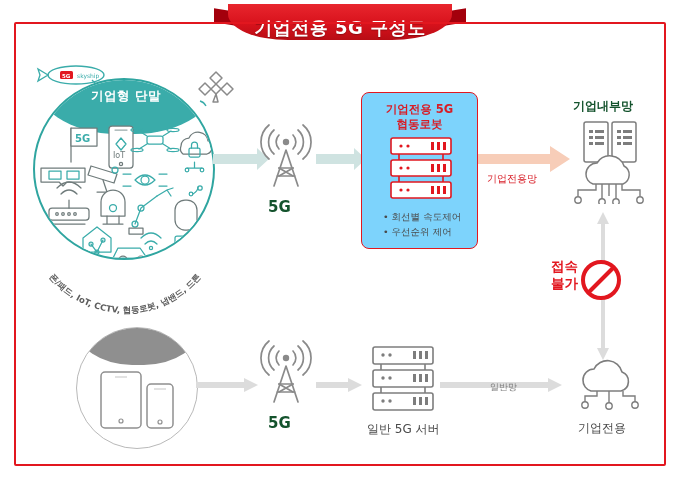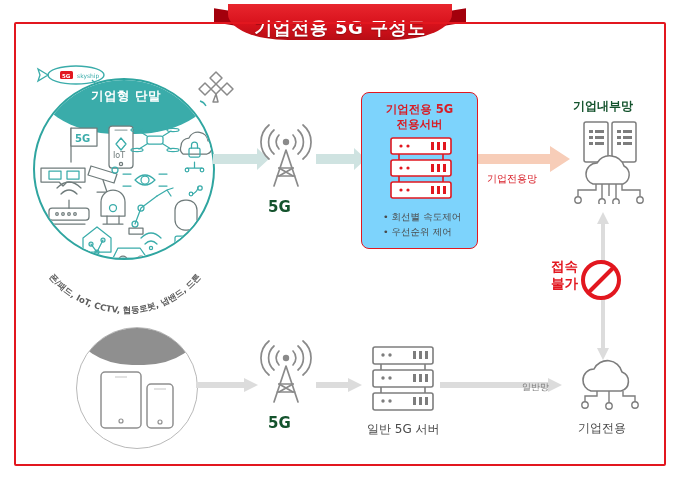--- a/index.html
+++ b/index.html
@@ -34,21 +34,21 @@
   }
   .ribbon-main span {
     color: #fff; font-size: 18px; font-weight: bold; letter-spacing: .5px;
     text-shadow: 0 1px 1px rgba(0,0,0,.25);
   }
 
   
   .lbl { position: absolute; font-size: 12px; color: #4a4a4a; white-space: nowrap; }
   .lbl.bold { font-weight: bold; color: #14532d; }
   .lbl.red { color: #d81d26; font-weight: normal; }
-  .lbl.small { font-size: 9px; color: #7d7d7d; margin-left: 32px; }
+  .lbl.small { font-size: 9px; color: #7d7d7d; }
 
   
   .ent-circle {
     position: absolute; left: 33px; top: 78px; width: 182px; height: 182px;
     border-radius: 50%; border: 2px solid #2fa5a0; background: #fff;
     overflow: hidden;
   }
   .ent-cap {
     position: absolute; left: -2px; top: -2px; width: 186px; height: 56px;
     background: #3aacaa;
@@ -295,21 +295,21 @@
 
   <div class="arrow" style="left:316px; top:148px;">
     <svg width="50" height="22" viewBox="0 0 50 22">
       <path d="M0 6 h38 v-6 l12 11 -12 11 v-6 h-38 z" fill="#cfe3e1"></path>
     </svg>
   </div>
 
   <div class="server-panel">
     <div class="ttl">
       <div>기업전용 5G</div>
-      <div>전용서버</div>
+      <div>협동로봇</div>
     </div>
     <svg style="position:absolute; left:27px; top:43px;" width="64" height="66" viewBox="0 0 64 66">
       <g fill="#fff" stroke="#e2171f" stroke-width="1.6">
         <rect x="2" y="2" width="60" height="16" rx="2"></rect>
         <rect x="2" y="24" width="60" height="16" rx="2"></rect>
         <rect x="2" y="46" width="60" height="16" rx="2"></rect>
       </g>
       <g fill="#e2171f">
         <circle cx="12" cy="10" r="1.6"></circle>
           <circle cx="19" cy="10" r="1.6"></circle>

